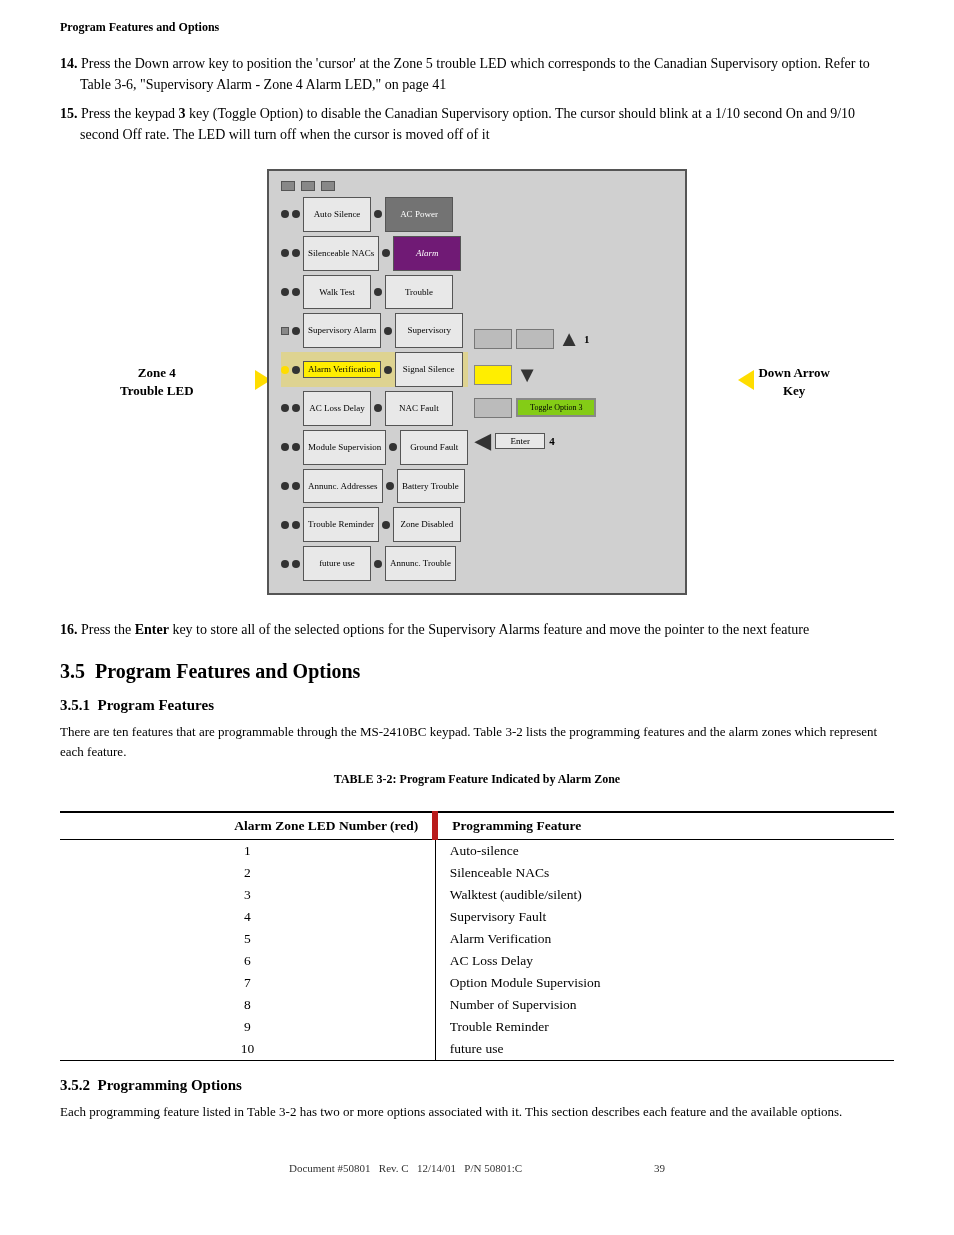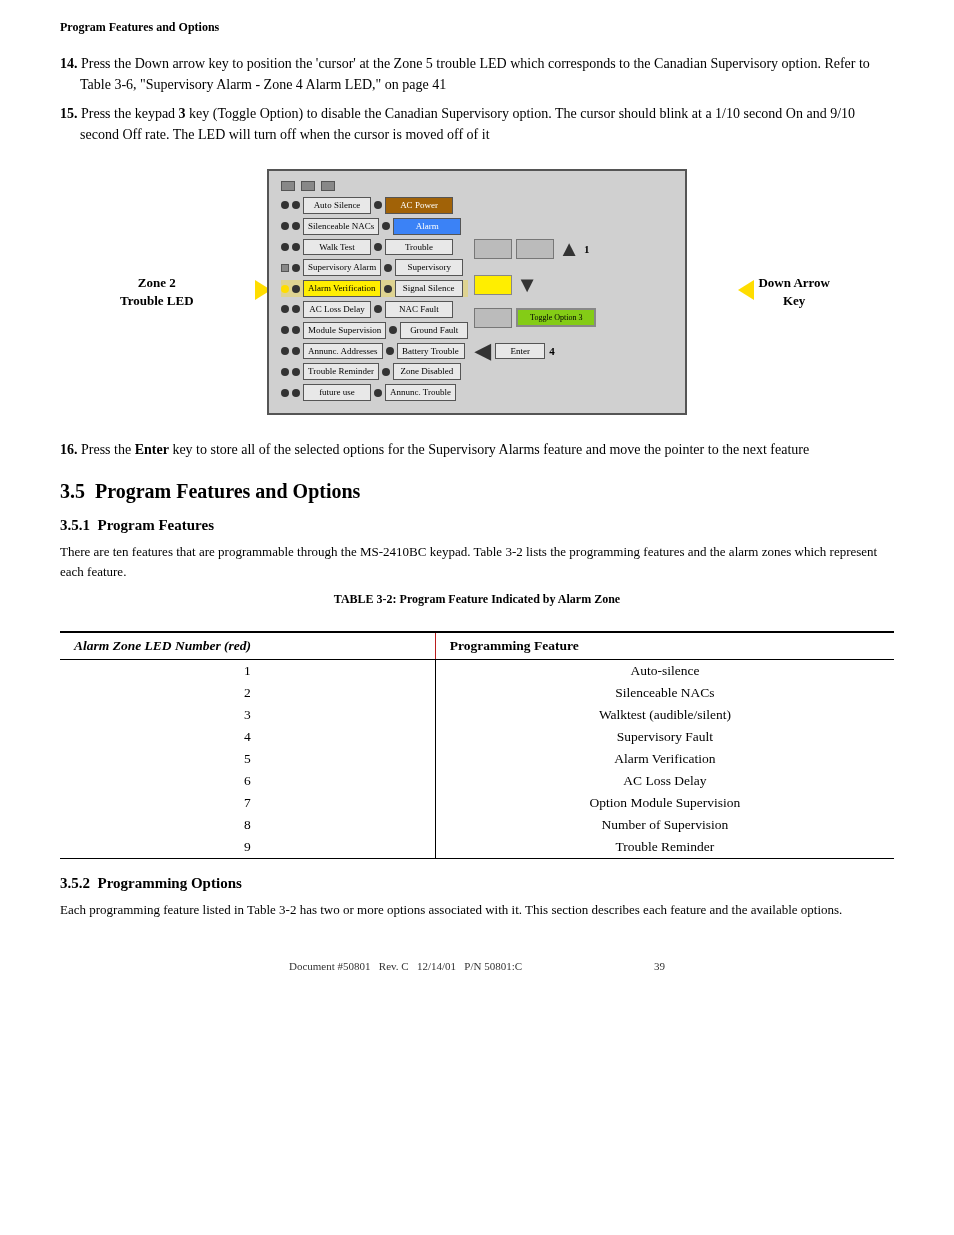--- a/index.html
+++ b/index.html
@@ -92,21 +92,21 @@
       height: 8px;
       background: #ffdd00;
       border-radius: 50%;
       flex-shrink: 0;
     }
 
     .kp-btn {
       background: #e8e8e8;
       border: 1px solid #555;
       font-size: 9px;
-      padding: 2px 4px;
+      padding: 11px 4px;
       text-align: center;
       min-width: 68px;
       line-height: 1.2;
     }
 
     .kp-btn-yellow {
       background: #ffee00;
       border: 1px solid #555;
       font-size: 9px;
       padding: 2px 4px;
@@ -201,29 +201,28 @@
 
     table.feature-table th {
       border-top: 2px solid #000;
       border-bottom: 1px solid #000;
       padding: 5px 14px;
       text-align: left;
       font-weight: bold;
     }
 
     table.feature-table th:first-child {
-      text-align: left;
+      text-align: right;
       width: 45%;
-      border-right: 1px solid #b91c1c;
-      font-style: italic;
+      border-right: 6px solid #b91c1c;
     }
 
     table.feature-table td {
       padding: 3px 14px;
-      text-align: center;
+      text-align: left;
     }
 
     table.feature-table td:first-child {
       text-align: center;
       border-right: 1px solid #000;
     }
 
     table.feature-table tr:last-child td {
       border-bottom: 1px solid #000;
     }
@@ -282,21 +281,21 @@
 </div>
 
 <div class="instruction-block">
   <span class="bold">15.</span>
   Press the keypad <strong>3</strong> key (Toggle Option) to disable the Canadian Supervisory option.  The cursor should blink at a 1/10 second On and 9/10 second Off rate.  The LED will turn off when the cursor is moved off of it
 </div>
 
 <div class="diagram-container">
 
   <div class="zone-label">
-    <span>Zone 2</span><br>
+    <span>Zone 4</span><br>
     <span>Trouble LED</span>
   </div>
 
   <div style="position:absolute; left:195px; top:50%; transform:translateY(-50%);">
     <div class="arrow-right"></div>
   </div>
 
   <div class="keypad">
 
     <div class="keypad-top-icons">
@@ -307,29 +306,29 @@
 
     <div class="kp-outer">
 
       <div class="kp-main">
 
         <div class="kp-pair-row">
           <div class="kp-dot"></div>
           <div class="kp-dot"></div>
           <div class="kp-btn">Auto Silence</div>
           <div class="kp-dot"></div>
-          <div class="kp-btn" style="background:#a16207;color:#fff;">AC Power</div>
+          <div class="kp-btn" style="background:#737373;color:#fff;">AC Power</div>
         </div>
 
         <div class="kp-pair-row">
           <div class="kp-dot"></div>
           <div class="kp-dot"></div>
           <div class="kp-btn">Silenceable NACs</div>
           <div class="kp-dot"></div>
-          <div class="kp-btn" style="background:#3b82f6;color:#fff;">Alarm</div>
+          <div class="kp-btn" style="background:#701a75;color:#fff;font-style:italic;">Alarm</div>
         </div>
 
         <div class="kp-pair-row">
           <div class="kp-dot"></div>
           <div class="kp-dot"></div>
           <div class="kp-btn">Walk Test</div>
           <div class="kp-dot"></div>
           <div class="kp-btn">Trouble</div>
         </div>
 
@@ -488,20 +487,24 @@
         <td>Option Module Supervision</td>
       </tr>
       <tr>
         <td>8</td>
         <td>Number of Supervision</td>
       </tr>
       <tr>
         <td>9</td>
         <td>Trouble Reminder</td>
       </tr>
+      <tr>
+        <td>10</td>
+        <td>future use</td>
+      </tr>
     </tbody>
 </table>
 
 <div class="sub-heading">
   <span>3.5.2</span>&nbsp;
   <span>Programming Options</span>
 </div>
 
 <div class="body-text">
   <span>Each programming feature listed in Table 3-2  has two or more options associated with it.  This section describes each feature and the available options.</span>

